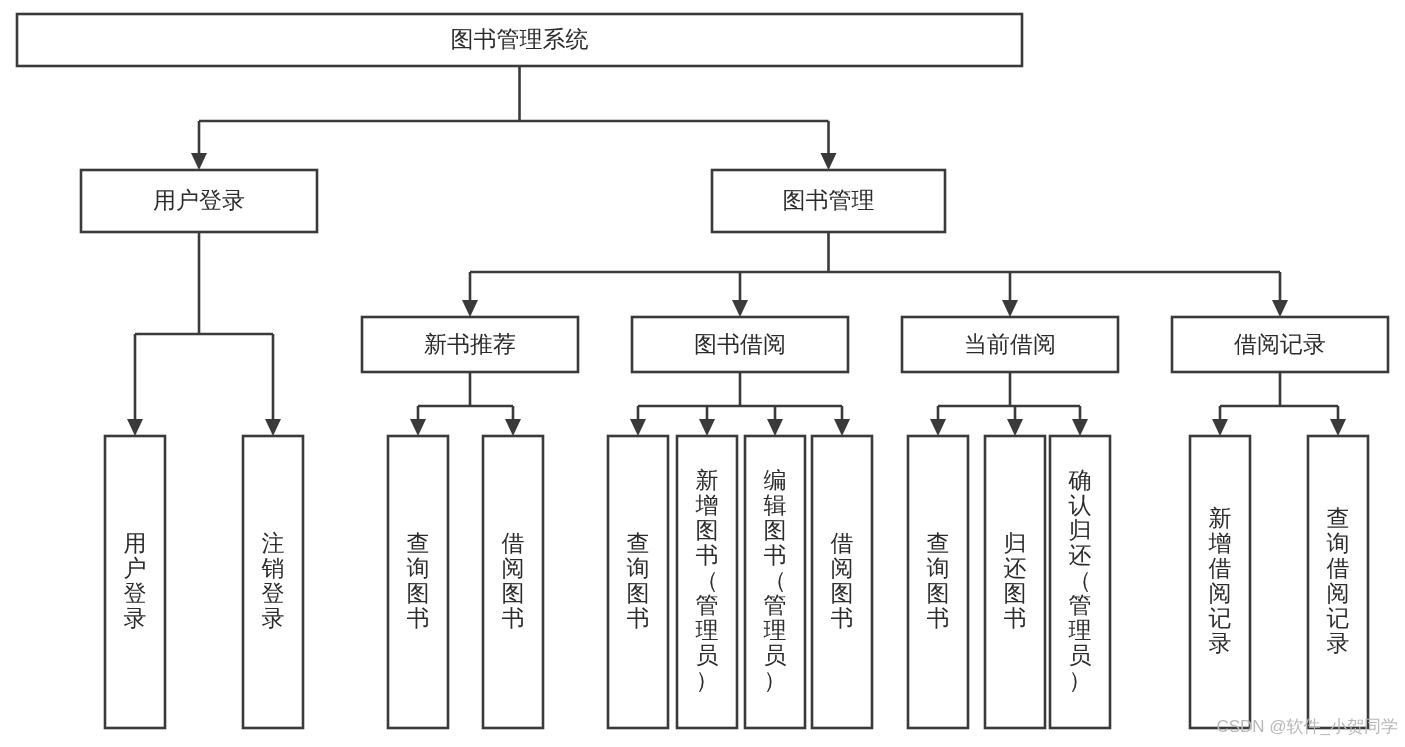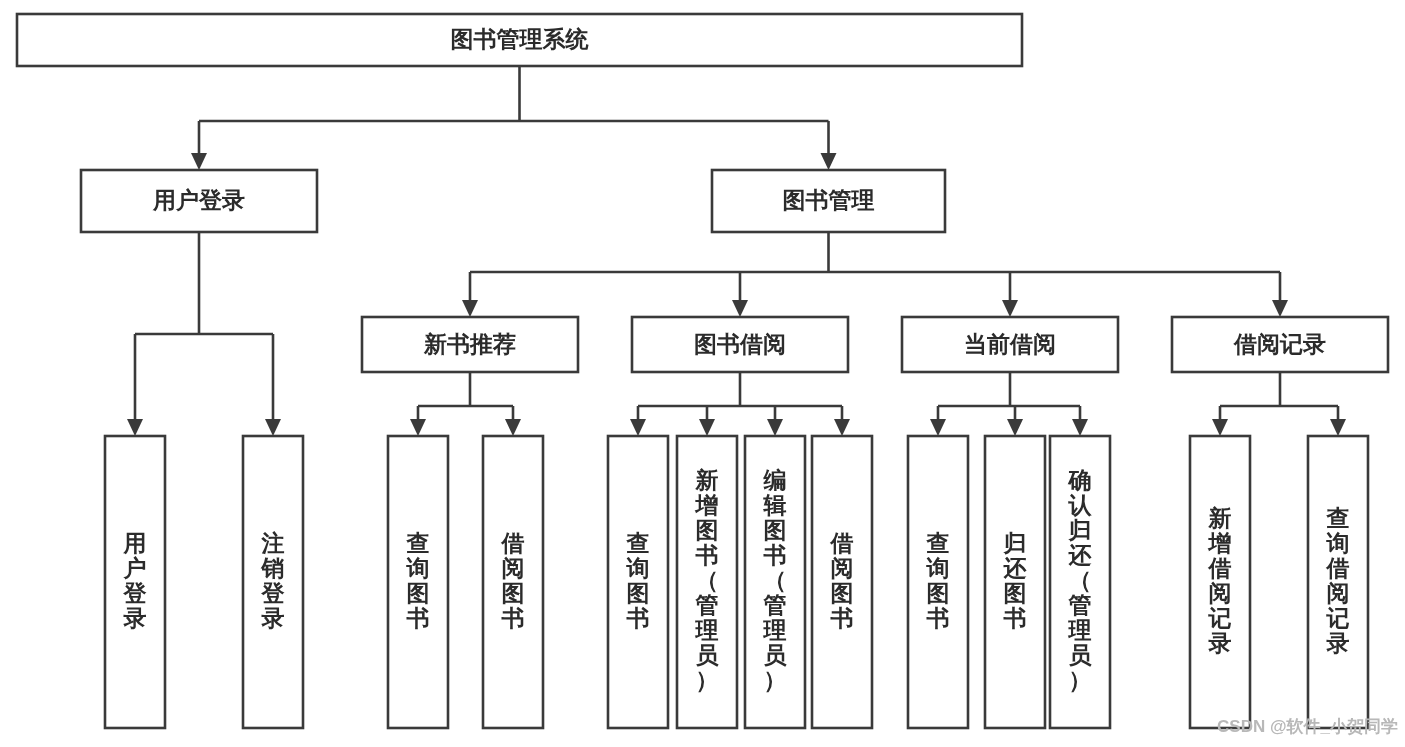--- a/index.html
+++ b/index.html
@@ -13,21 +13,20 @@
     position: relative;
     font-family: "Liberation Sans", "DejaVu Sans", sans-serif;
     overflow: hidden;
   }
   #diagram-root {
     position: absolute;
     left: 0;
     top: 0;
     width: 1154px;
     height: 747px;
-    font-weight: bold;
   }
   svg { display: block; }
   .node-box {
     fill: #ffffff;
     stroke: #3a3a3a;
     stroke-width: 2.6;
   }
   .node-label {
     fill: #2b2b2b;
     font-family: "Liberation Sans", "DejaVu Sans", sans-serif;

